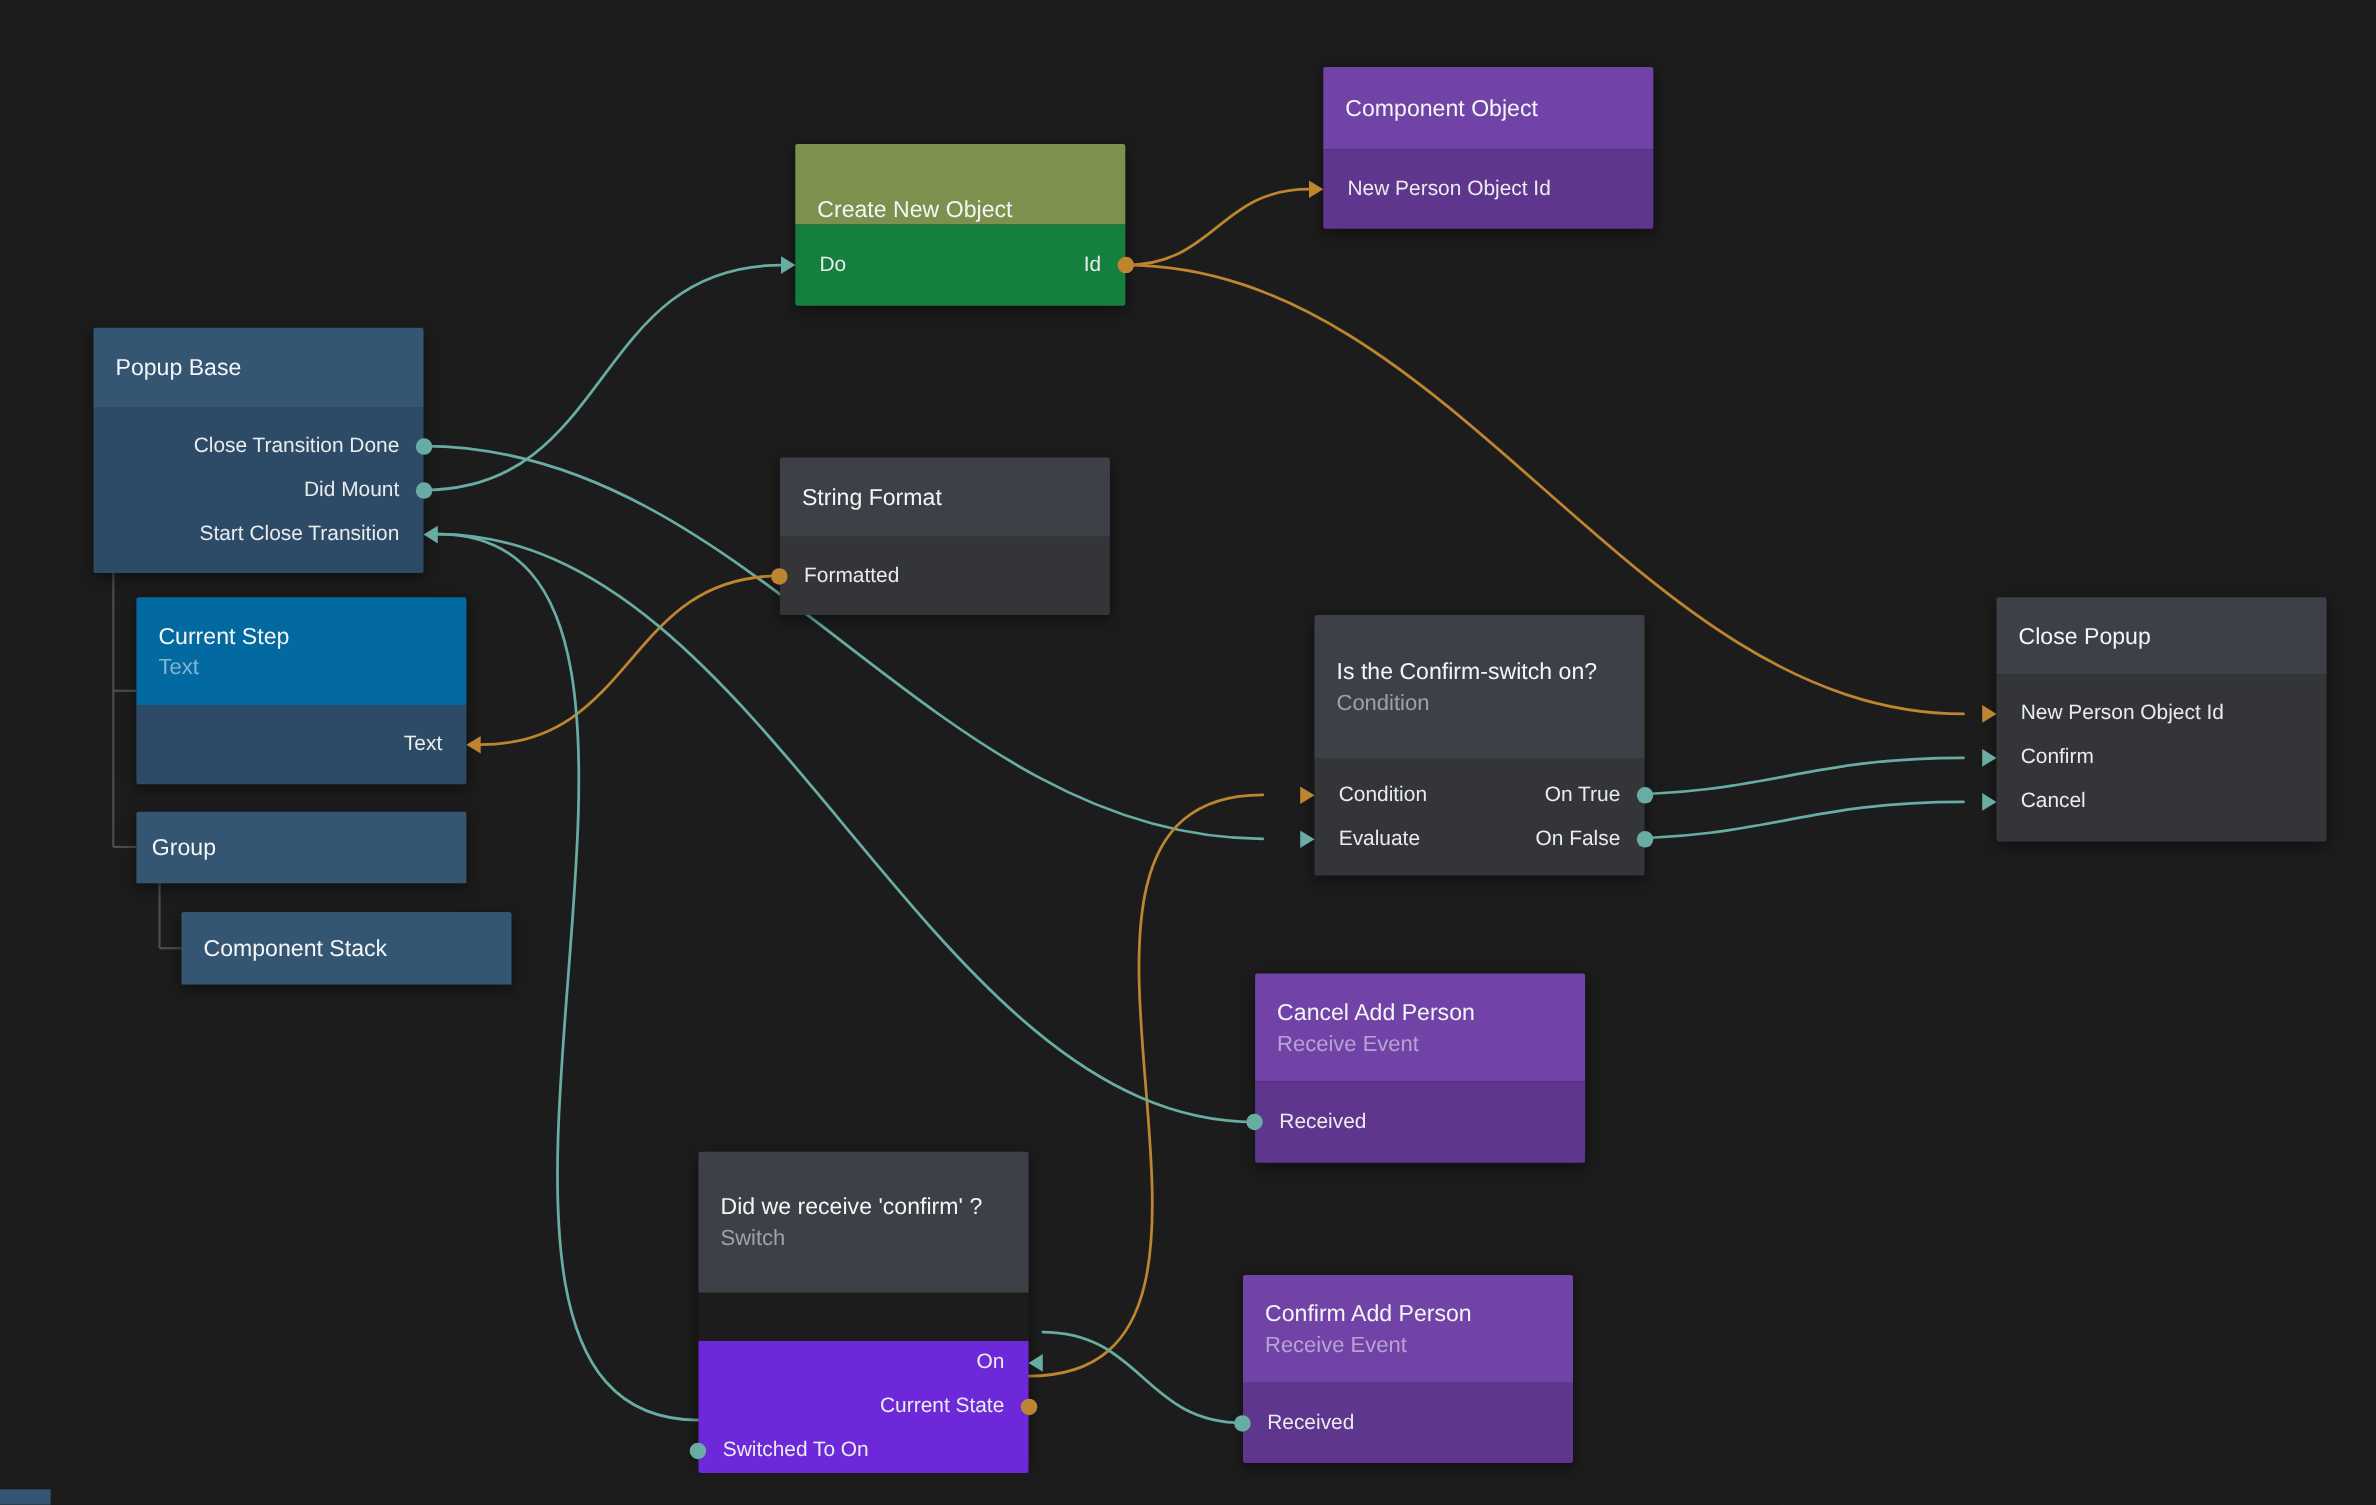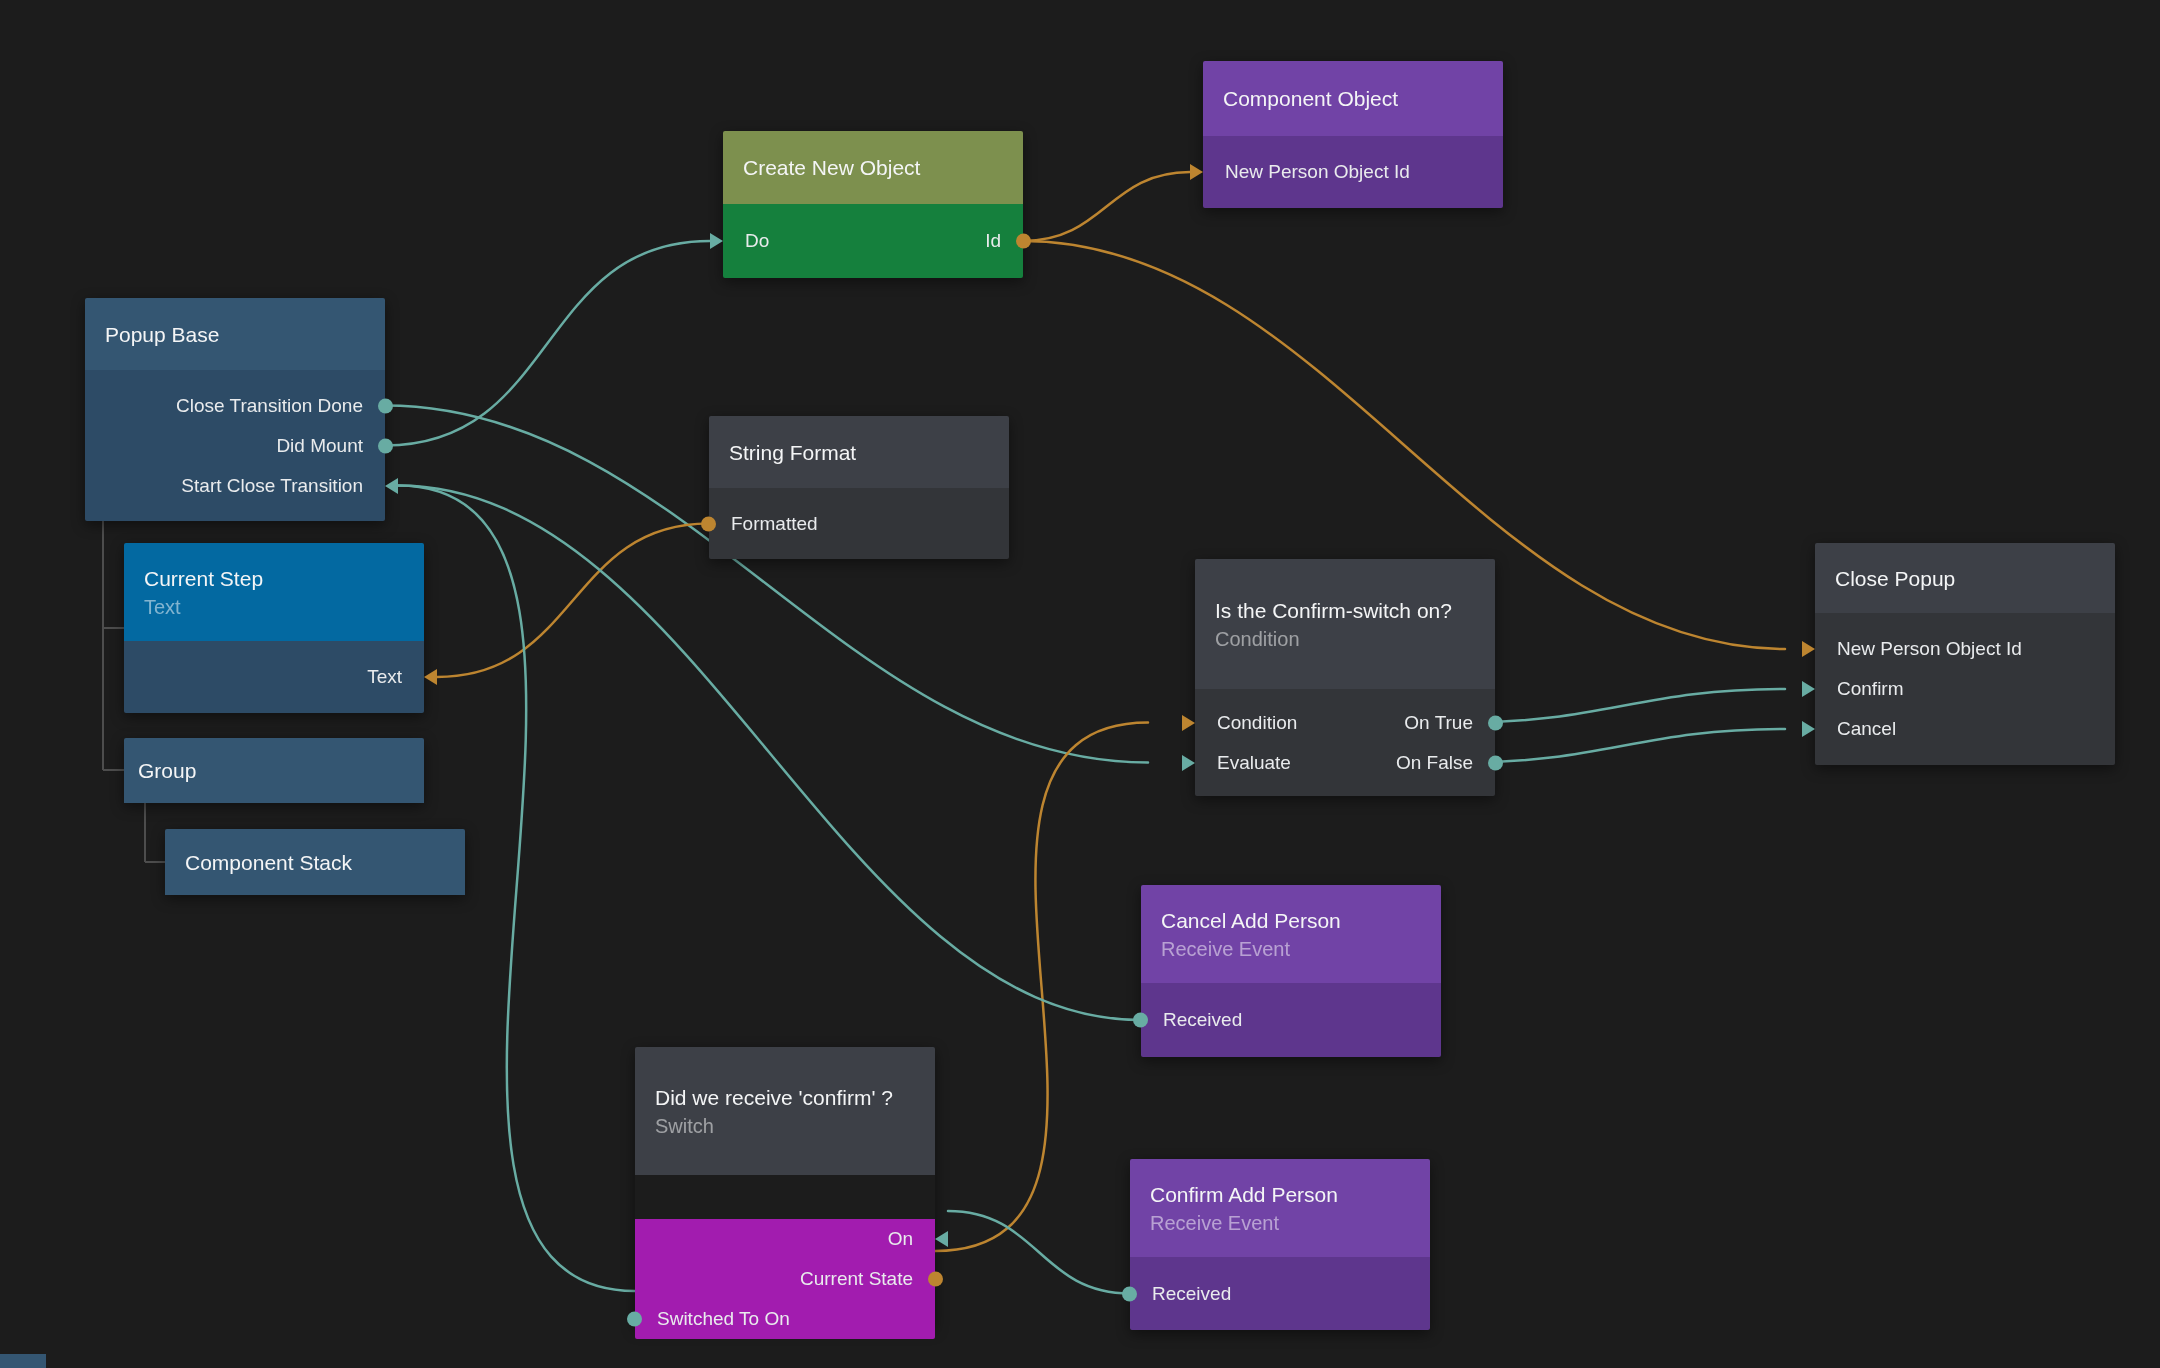--- a/index.html
+++ b/index.html
@@ -175,21 +175,21 @@
         </div>
         <div class="node-ports" style="background: rgb(45, 75, 102);"></div>
       </div>
       <div class="node" style="left: 165px; top: 829px; width: 300px; height: 66px;">
         <div class="node-header" style="background: rgb(52, 86, 114); height: 66px;">
           <div class="node-title">Component Stack</div>
         </div>
         <div class="node-ports" style="background: rgb(45, 75, 102);"></div>
       </div>
       <div class="node" style="left: 723px; top: 131px; width: 300px; height: 147px;">
-        <div class="node-header" style="background: rgb(125, 144, 78); height: 73px;">
+        <div class="node-header" style="background: rgb(125, 144, 78); height: 73px; justify-content: flex-end;">
           <div class="node-title">Create New Object</div>
         </div>
         <div class="node-ports" style="background: #15803d; justify-content: center;">
           <div class="port-row dual">
             <span class="port-label">Do</span>
             <span class="arrow side-left" style="color: rgb(104, 172, 163);"></span>
             <span class="port-label">Id</span>
             <span class="dot side-right" style="background: rgb(189, 133, 48);"></span>
           </div>
         </div>
@@ -265,21 +265,21 @@
             <span class="port-label">Received</span>
             <span class="dot side-left" style="background: rgb(104, 172, 163);"></span>
           </div>
         </div>
       </div>
       <div class="node" style="left: 635px; top: 1047px; width: 300px; height: 280px;">
         <div class="node-header" style="background: rgb(61, 64, 71); height: 128px;">
           <div class="node-title">Did we receive 'confirm' ?</div>
           <div class="node-subtitle">Switch</div>
         </div>
-        <div class="node-ports" style="background: #a21caf; margin-top: 44px;">
+        <div class="node-ports" style="background: #6d28d9; margin-top: 44px;">
           <div class="port-row align-right">
             <span class="port-label">On</span>
             <span class="arrow side-right" style="color: rgb(104, 172, 163);"></span>
           </div>
           <div class="port-row align-right">
             <span class="port-label">Current State</span>
             <span class="dot side-right" style="background: rgb(189, 133, 48);"></span>
           </div>
           <div class="port-row align-left">
             <span class="port-label">Switched To On</span>

